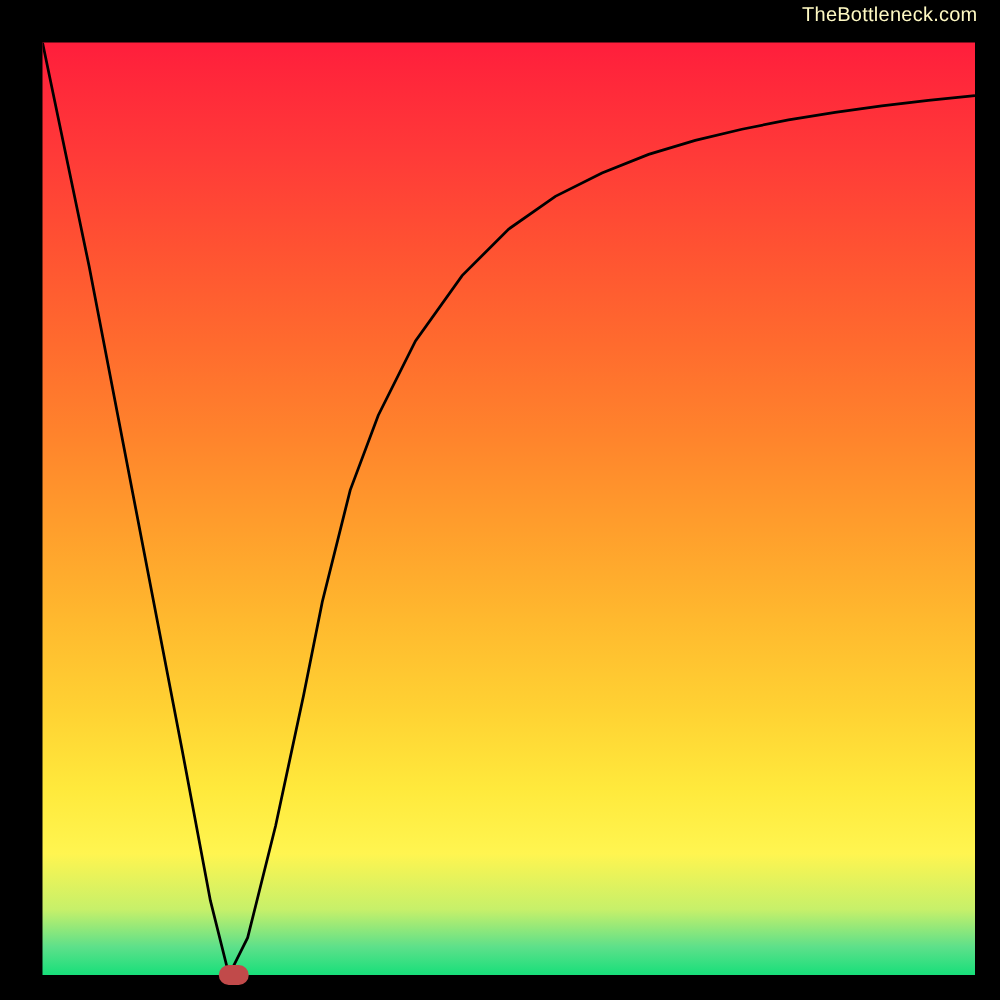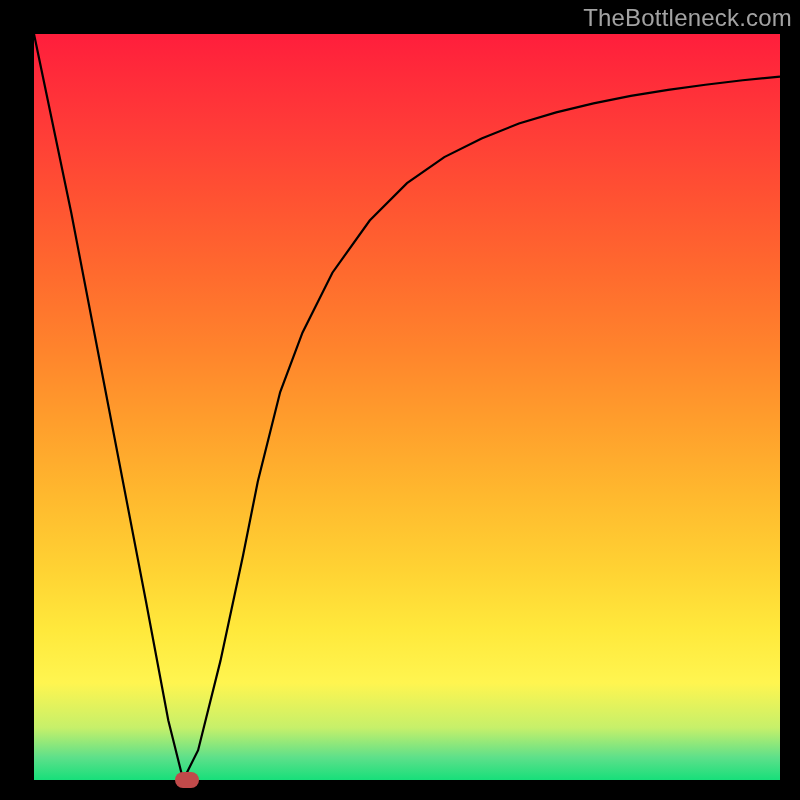--- a/index.html
+++ b/index.html
@@ -43,23 +43,23 @@
   .plot-area svg {
     position: absolute;
     left: 0;
     top: 0;
     width: 746px;
     height: 746px;
   }
   .watermark {
     position: absolute;
     top: 4px;
-    right: 8px;
-    color: #a3a3a3;
-    font-size: 24px;
+    right: 18px;
+    color: #fef9c3;
+    font-size: 16px;
     font-weight: 500;
     letter-spacing: 0.2px;
     user-select: none;
   }
   .marker {
     position: absolute;
     width: 24px;
     height: 16px;
     border-radius: 8px;
     background: #c14a4a;

